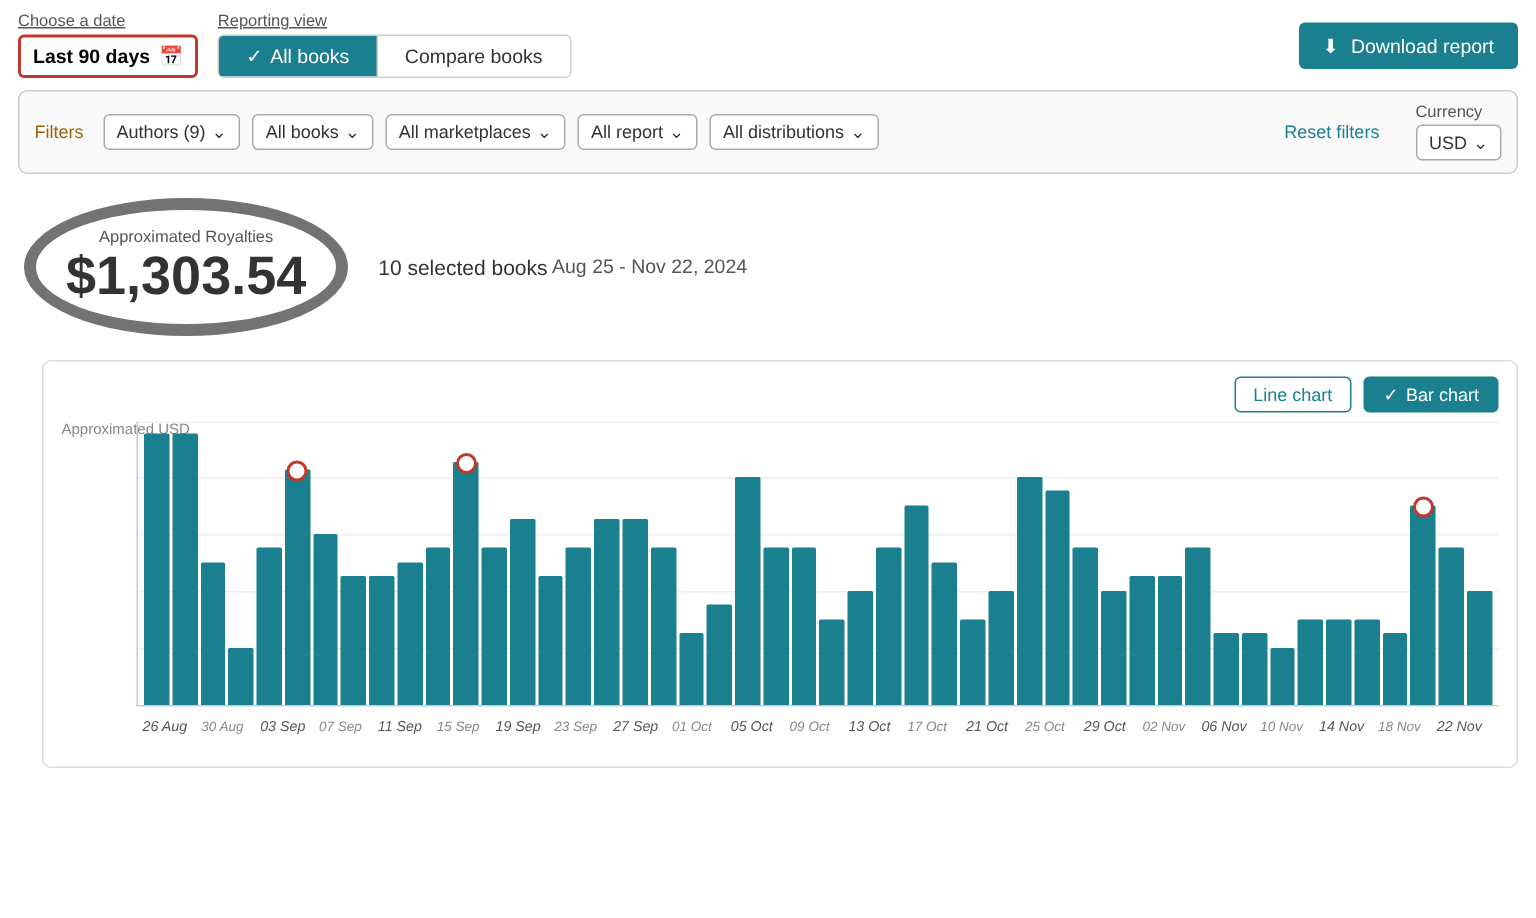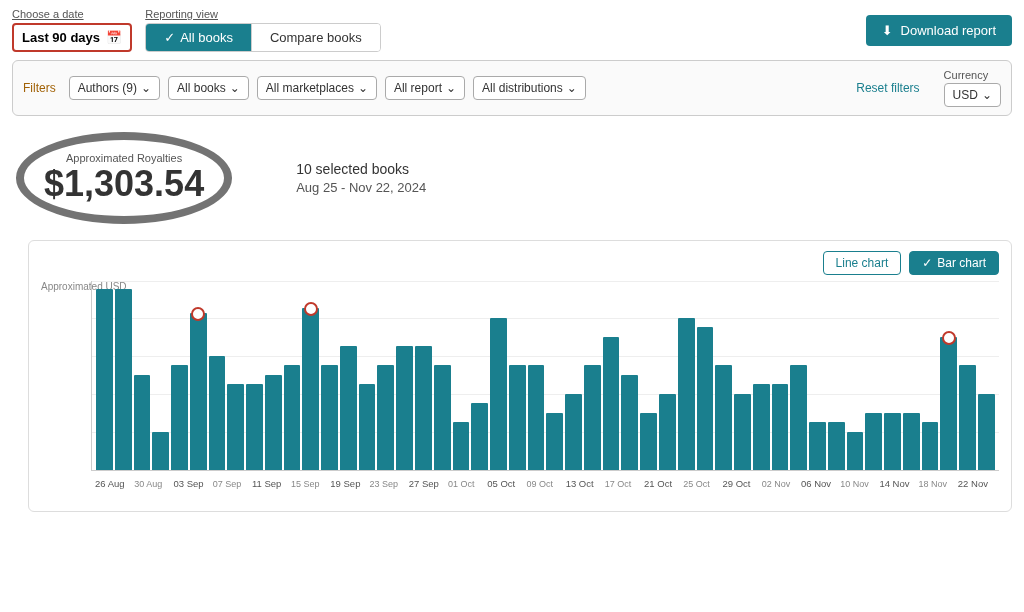--- a/index.html
+++ b/index.html
@@ -162,23 +162,22 @@
       color: #555;
     }
     .royalties-amount {
       font-size: 36px;
       font-weight: bold;
       color: #333;
       line-height: 1.1;
     }
     .books-info {
       display: flex;
-      flex-direction: column;
+      flex-direction: row;
       gap: 3px;
-      margin-left: 44px;
     }
     .books-count {
       font-size: 14px;
       color: #333;
     }
     .date-range {
       font-size: 13px;
       color: #555;
     }
     
@@ -291,20 +290,21 @@
       gap: 2px;
     }
     .x-tick-group {
       flex: 1;
     }
     .x-tick-label {
       font-size: 9px;
       color: #888;
       text-align: left;
       white-space: nowrap;
+      font-style: italic;
     }
     .x-tick-label.major {
       font-size: 9.5px;
       color: #555;
     }
   </style>
 </head>
 <body>
 
 <div class="page-wrapper">

